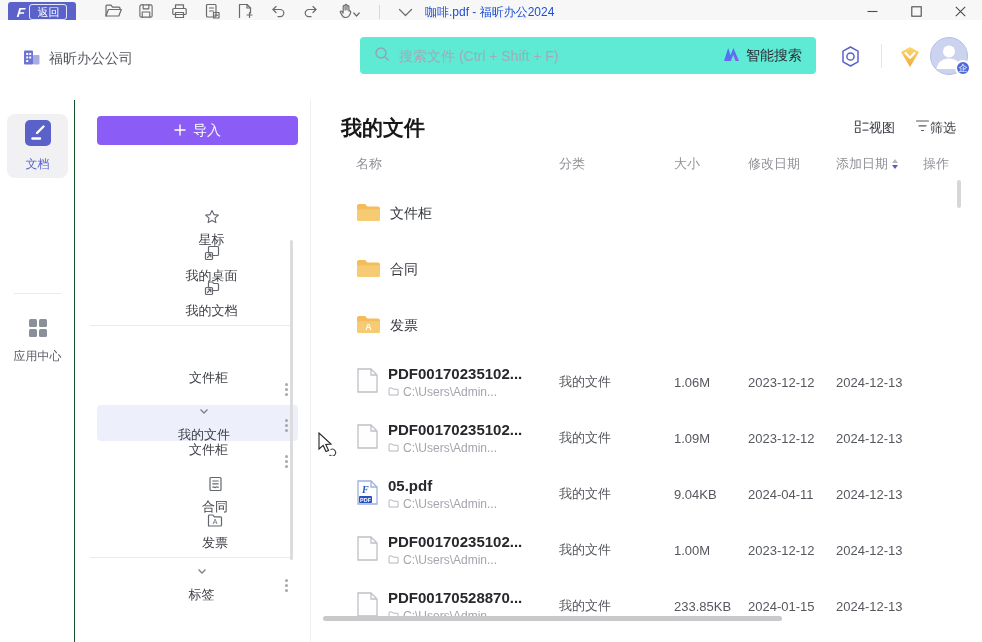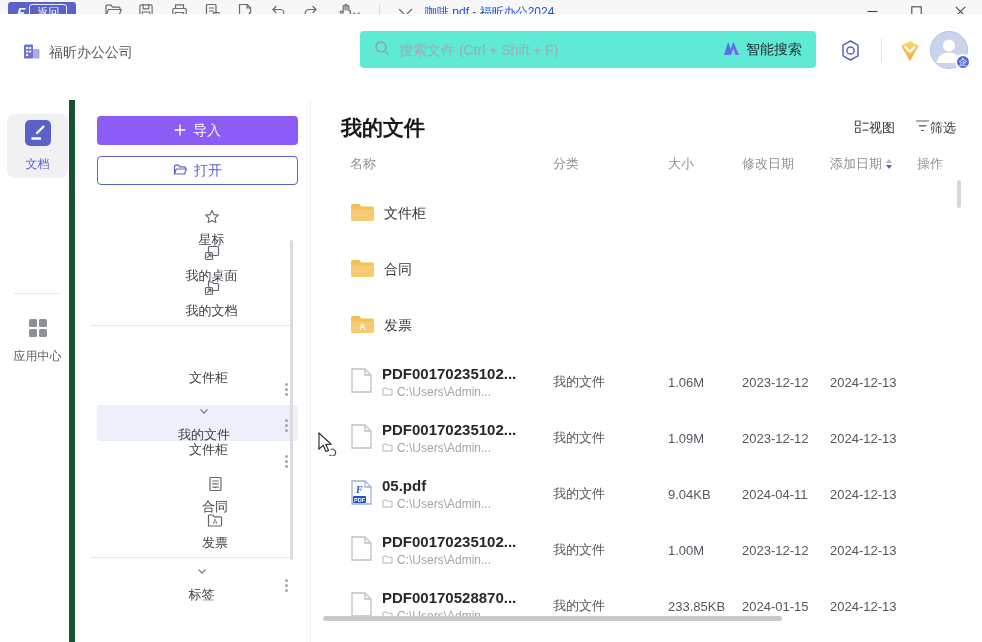--- a/index.html
+++ b/index.html
@@ -21,21 +21,21 @@
     align-items:center; justify-content:center; cursor:pointer; }
   .tb-btn svg { stroke:#6b6b6b; fill:none; stroke-width:1.2; stroke-linecap:round; stroke-linejoin:round; }
   .tb-divider { width:1px; height:14px; background:#d8d8db; margin:0 3px; }
   .tb-title { position:absolute; left:425px; top:0; line-height:25px; font-size:12px; color:#1d4ed8; }
   .win-controls { position:absolute; right:0; top:0; height:25px; display:flex; }
   .win-btn { width:44px; height:25px; background:none; border:none; display:flex;
     align-items:center; justify-content:center; cursor:pointer; }
   .win-btn svg { stroke:#4b4b4f; fill:none; stroke-width:1.1; }
 
   
-  .app-header { position:absolute; top:14px; left:0; right:0; height:74px; background:#fff; }
+  .app-header { position:absolute; top:20px; left:0; right:0; height:74px; background:#fff; }
   .company { position:absolute; left:22px; top:28px; display:flex; align-items:center; gap:8px;
     font-size:14px; color:#55585f; }
   .searchbar { position:absolute; left:360px; top:17px; width:456px; height:37px;
     background:#5eead4; border-radius:4px; display:flex; align-items:center; padding:0 14px; }
   .search-icon svg { stroke:#9aa0af; fill:none; stroke-width:1.4; }
   .search-input { flex:1; margin-left:9px; border:none; background:transparent; outline:none;
     font-size:14px; color:#333; font-family:inherit; }
   .search-input::placeholder { color:#a3a9b8; }
   .smart-search { display:flex; align-items:center; gap:6px; background:none; border:none;
     font-size:14px; color:#2c3039; cursor:pointer; font-family:inherit; }
@@ -45,21 +45,21 @@
   .vip-btn { position:absolute; left:896px; top:25px; width:28px; height:24px; background:none;
     border:none; cursor:pointer; }
   .avatar { position:absolute; left:930px; top:17px; width:38px; height:38px; border-radius:50%;
     background:#ccd3ee; border:1px solid #b6bfe6; cursor:pointer; }
   .avatar-badge { position:absolute; right:-4px; bottom:-2px; width:16px; height:16px;
     border-radius:50%; background:#4f6bd6; border:2px solid #fff; color:#fff; font-size:9px;
     line-height:12px; text-align:center; }
 
   
   .rail { position:absolute; top:100px; left:0; width:75px; bottom:0; background:#fff;
-    border-right:6px solid #14532d; }
+    border-right:1px solid #14532d; }
   .rail-item { position:absolute; left:7px; width:61px; display:flex; flex-direction:column;
     align-items:center; gap:7px; cursor:pointer; background:none; border:none; font-family:inherit; }
   .rail-docs { top:14px; height:64px; border-radius:8px; background:#f1f1f4; justify-content:center;
     color:#5a61c9; font-size:12px; }
   .rail-divider { position:absolute; top:193px; left:14px; width:47px; height:1px; background:#e9e9ec; }
   .rail-apps { top:218px; color:#5b5e66; font-size:12px; }
 
   
   .sidebar { position:absolute; top:100px; left:76px; width:235px; bottom:0; background:#fff;
     border-right:1px solid #efeff2; }
@@ -81,21 +81,21 @@
     background:#dcdcdf; border-radius:2px; }
 
   
   .main { position:absolute; top:100px; left:312px; right:0; bottom:0; background:#fff; }
   .main-title { position:absolute; left:29px; top:14px; font-size:21px; font-weight:bold; color:#17181a; }
   .main-actions { position:absolute; right:26px; top:19px; display:flex; gap:20px; }
   .ma-btn { display:flex; align-items:flex-start; background:none; border:none;
     font-size:13px; color:#33363c; cursor:pointer; font-family:inherit; }
   .ma-btn svg { stroke:#55585e; fill:none; stroke-width:1.2; stroke-linecap:round; stroke-linejoin:round; }
   .grid { display:grid; grid-template-columns:218px 115px 74px 88px 87px 50px;
-    padding-left:23px; align-items:center; }
+    padding-left:29px; align-items:center; }
   .thead { position:absolute; top:54px; left:0; right:0; height:20px; font-size:13px; color:#8f9196; }
   .th-name { padding-left:15px; }
   .th-added { display:flex; align-items:center; gap:4px; cursor:pointer; }
   .sort { display:flex; flex-direction:column; gap:2px; }
   .sort i { display:block; width:0; height:0; border-left:3.5px solid transparent;
     border-right:3.5px solid transparent; }
   .sort .up { border-bottom:4px solid #b6b8bd; }
   .sort .down { border-top:4px solid #4d5dd0; }
   .rows { position:absolute; top:86px; left:0; right:0; }
   .trow { height:56px; font-size:13px; color:#55585e; cursor:pointer; }
@@ -285,27 +285,20 @@
     </button>
   </div>
 
   <div class="sidebar">
     <button class="sd-btn import-btn">
       <span><svg width="12" height="12" viewBox="0 0 12 12">
             <path d="M6 1 v10 M1 6 h10" stroke="#fff" stroke-width="1.4" stroke-linecap="round"></path>
           </svg></span>
       <span>导入</span>
     </button>
-    <button class="sd-btn open-btn">
-      <span><svg width="14" height="12" viewBox="0 0 14 12">
-            <path d="M1.5 10 V2.2 a1 1 0 0 1 1-1 h3 l1.2 1.6 H11.5 a1 1 0 0 1 1 1 v1" fill="none" stroke="#5a61c9" stroke-width="1.2"></path>
-            <path d="M1.5 10 L3.3 5 H13.4 L11.4 10 Z" fill="none" stroke="#5a61c9" stroke-width="1.2" stroke-linejoin="round"></path>
-          </svg></span>
-      <span>打开</span>
-    </button>
 
     <div class="snav" style="top:109px; padding-left:28px;">
       <span class="ic">
           <svg width="16" height="16" viewBox="0 0 16 16">
             <path d="M8 1.6 L9.9 5.6 14.4 6.1 11 9.2 11.9 13.6 8 11.4 4.1 13.6 5 9.2 1.6 6.1 6.1 5.6 Z" stroke-width="1.1"></path>
           </svg>
         </span>
       <span>星标</span>
     </div>
     <div class="snav" style="top:145px; padding-left:28px;">

